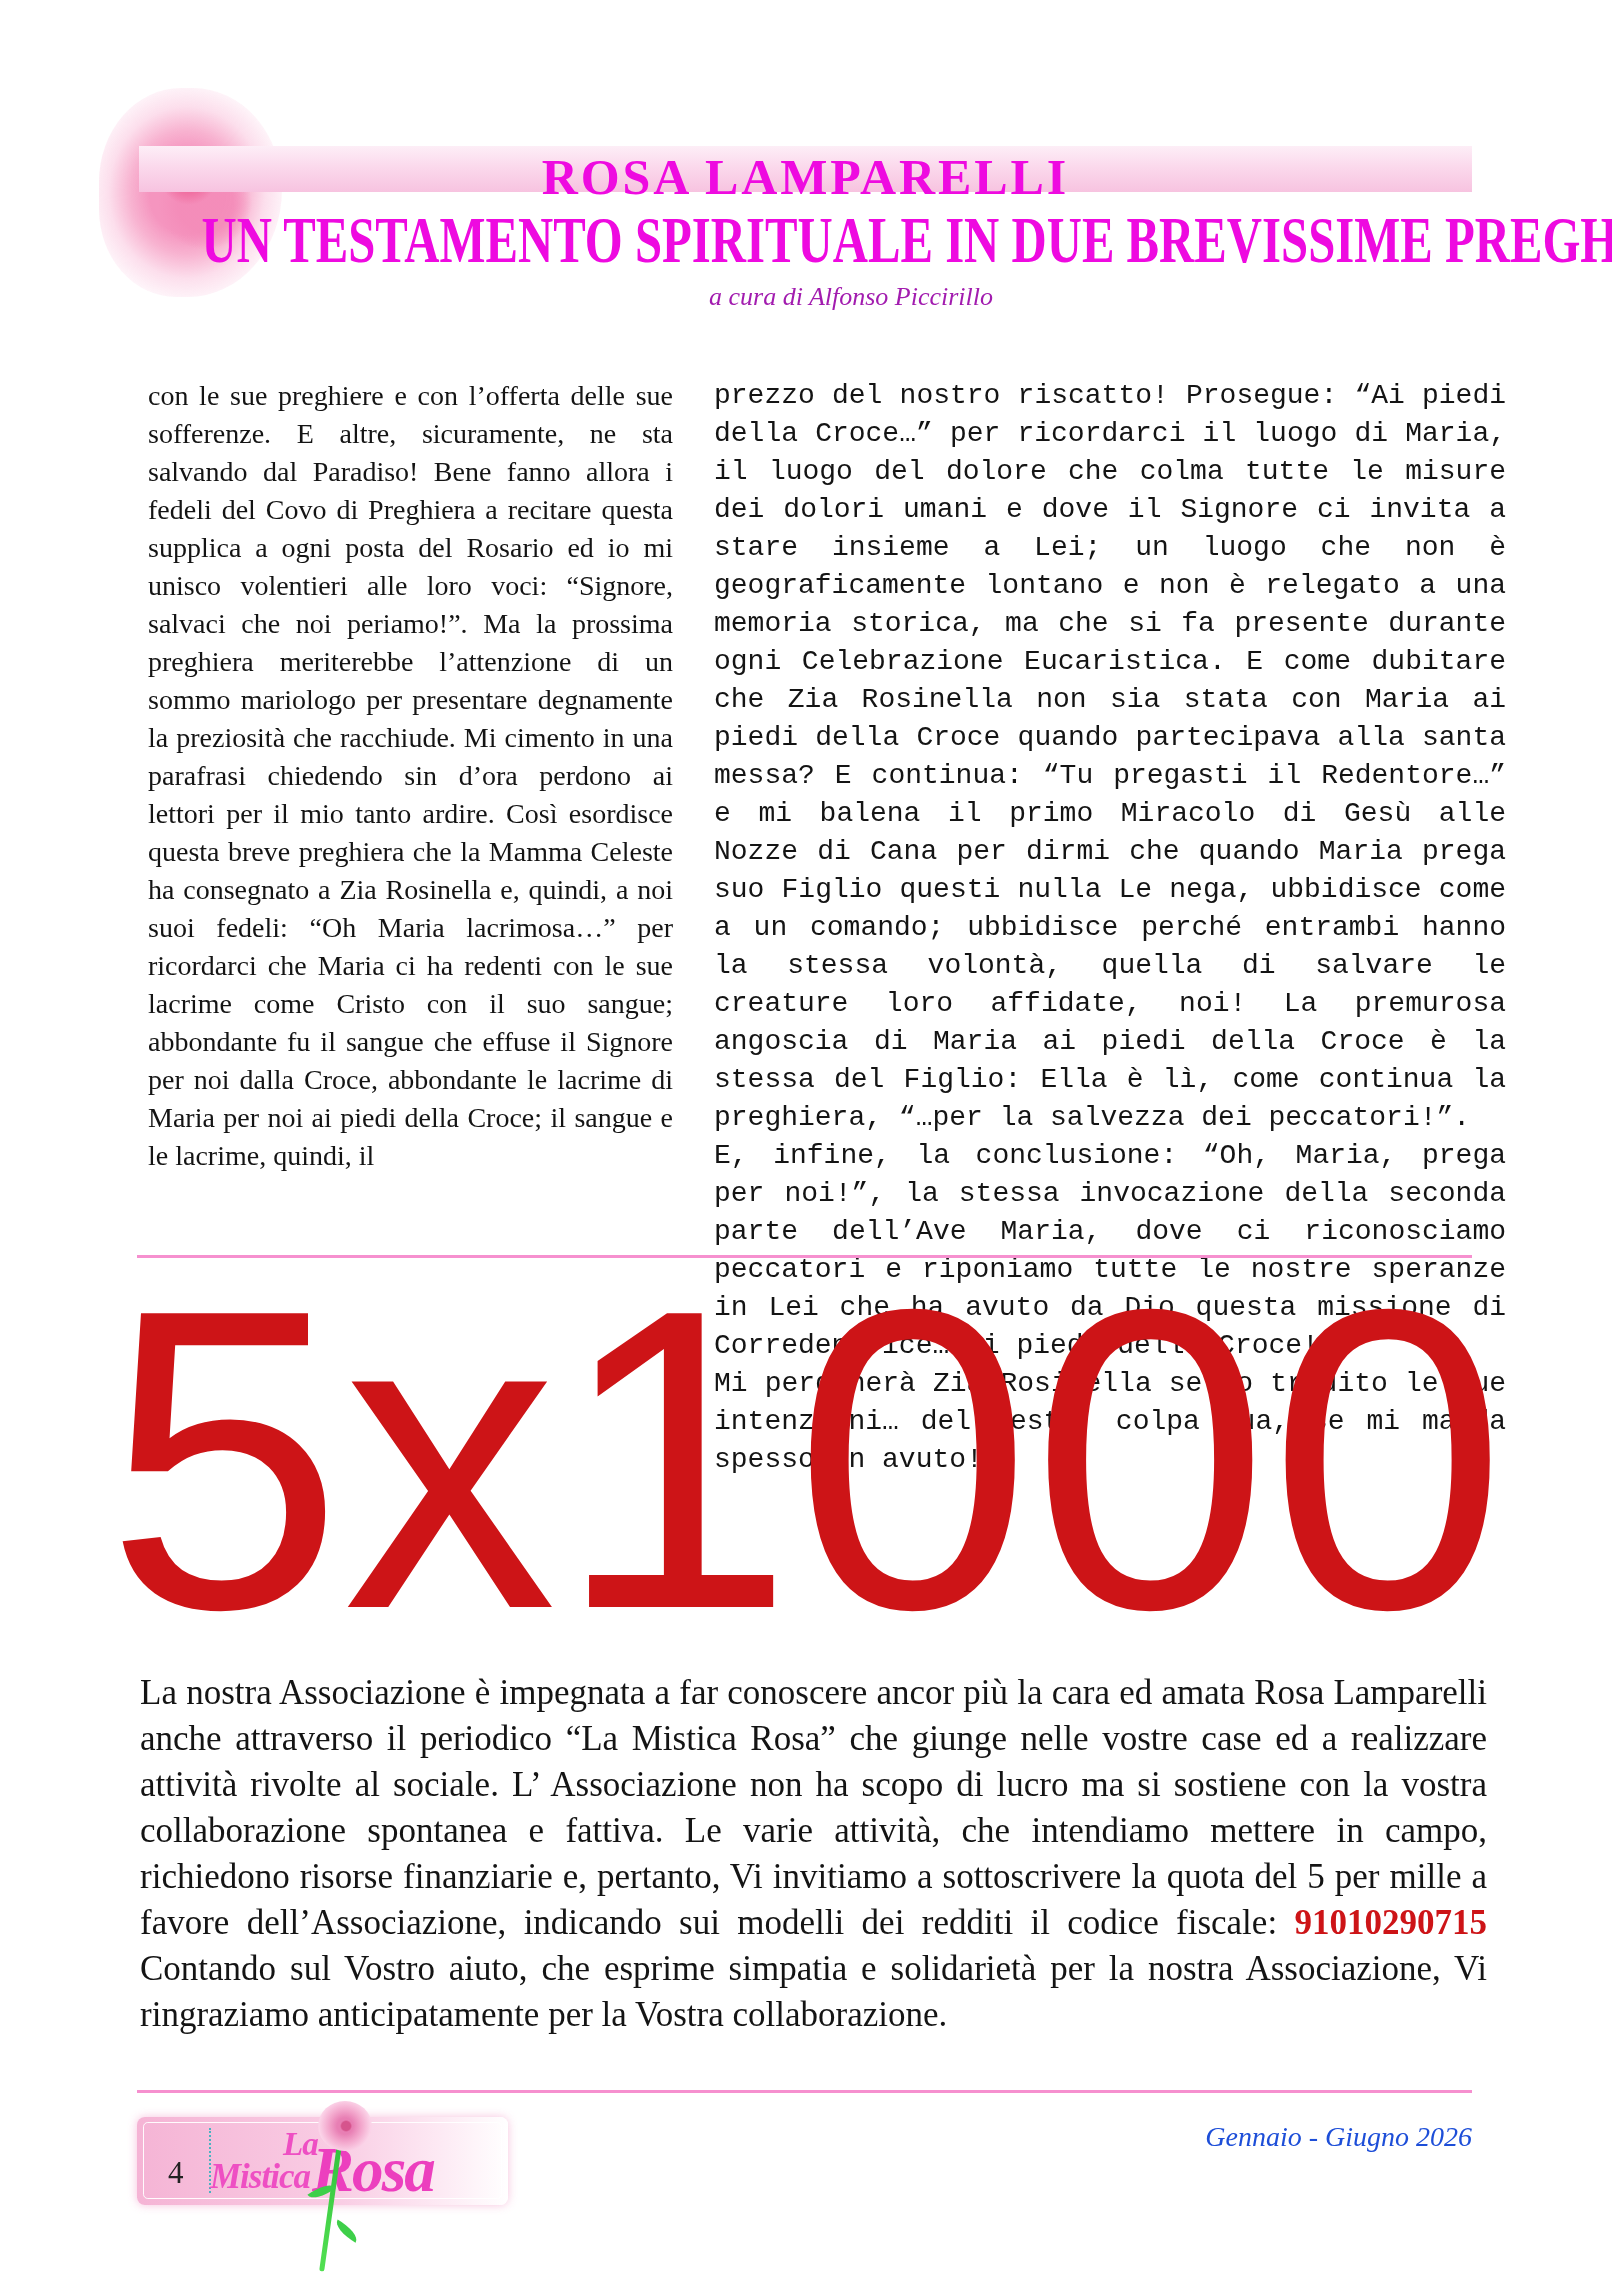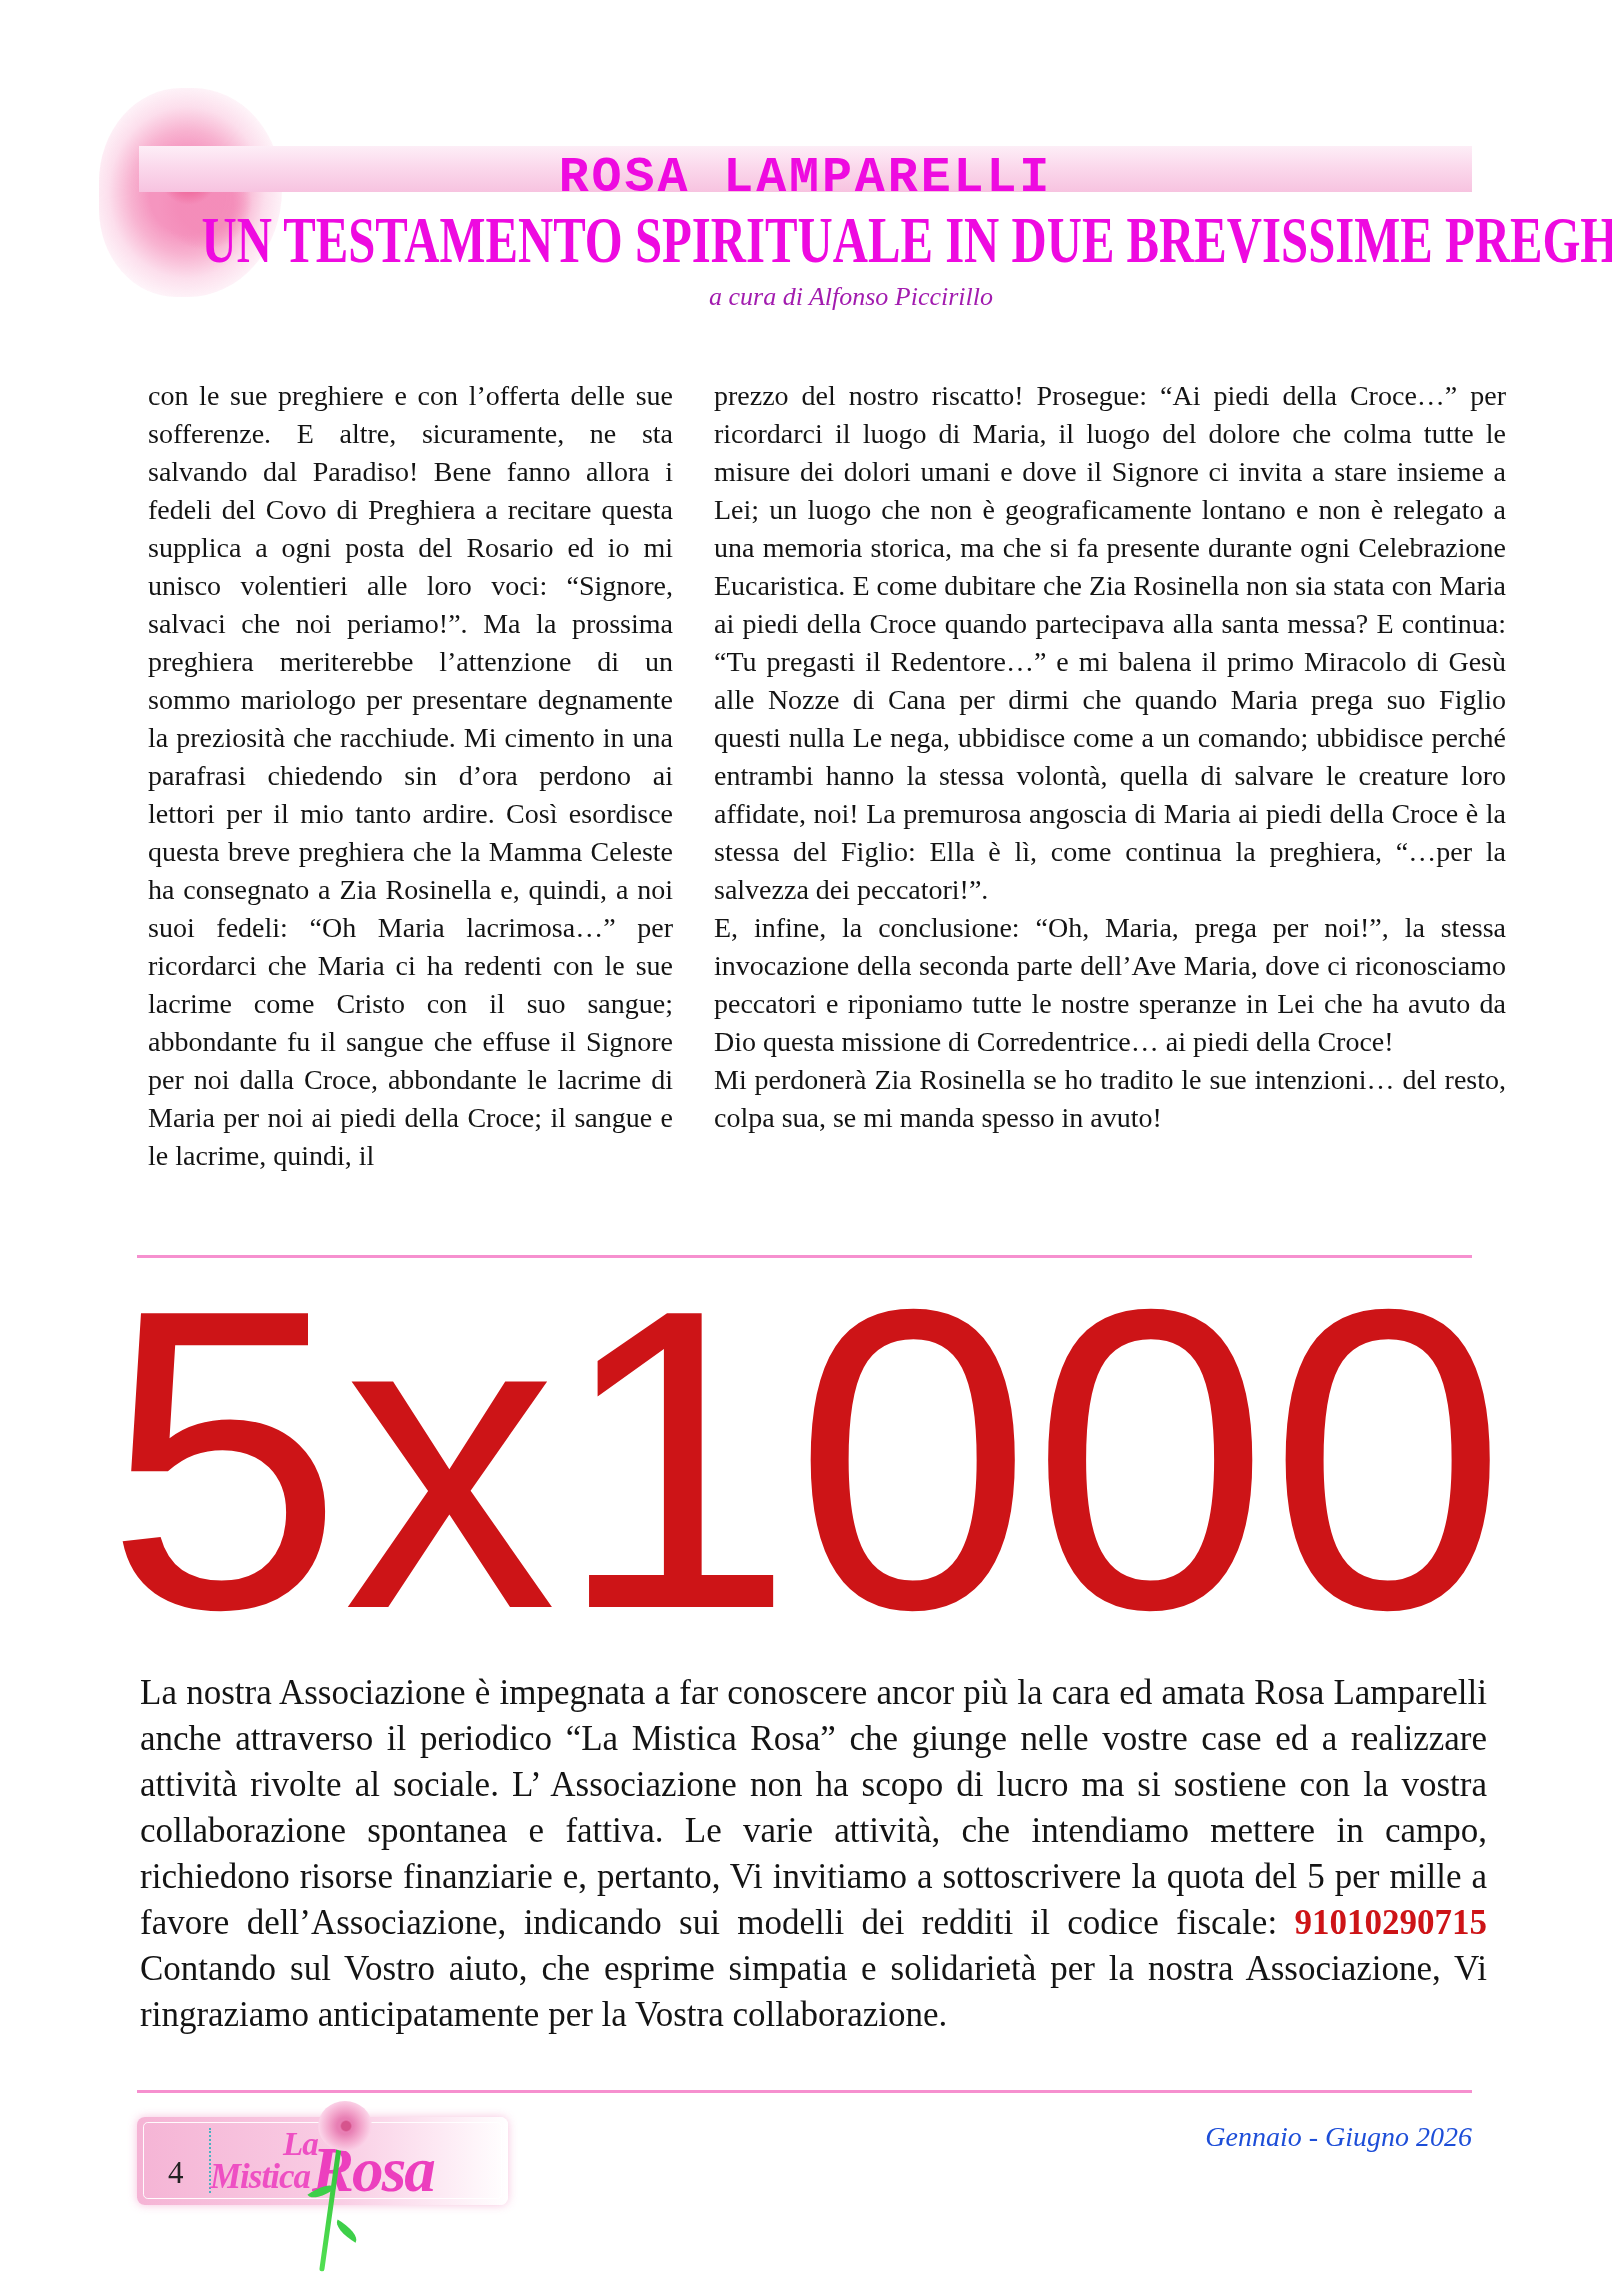--- a/index.html
+++ b/index.html
@@ -4,21 +4,20 @@
 <style>
   html,body{margin:0;padding:0;background:#ffffff;}
   .page{
     position:relative;width:1612px;height:2292px;background:#ffffff;
     overflow:hidden;font-family:"Liberation Serif",serif;color:#141414;
   }
   
   .banner{
     position:absolute;left:139px;top:146px;width:1333px;height:46px;
     background:linear-gradient(180deg,#fdeef7 0%,#fbd9ec 45%,#f7c3e0 100%);
-    font-family:Liberation Mono, monospace;
   }
   .title{
     margin:0;width:100%;height:63px;line-height:63px;text-align:center;
     font-size:50px;font-weight:bold;letter-spacing:2.9px;color:#ee0ae0;
   }
   .subtitle{
     position:absolute;left:0;top:210px;width:1612px;margin:0;text-align:center;
     font-size:65px;font-weight:bold;color:#ee0ae0;white-space:nowrap;
     transform:scaleX(0.75);transform-origin:50% 50%;line-height:60px;
   }
@@ -33,21 +32,21 @@
       radial-gradient(circle at 54% 45%, #b3274d 0 4%, rgba(179,39,77,0) 7%),
       radial-gradient(circle at 49% 42%, rgba(240,110,160,.95) 0 11%, rgba(240,110,160,0) 19%),
       radial-gradient(circle at 58% 55%, rgba(244,140,185,.9) 0 18%, rgba(244,140,185,0) 30%),
       radial-gradient(ellipse at 48% 50%, #f595bf 0 28%, rgba(246,160,197,.8) 42%,
         rgba(250,196,221,.55) 58%, rgba(253,228,241,.3) 74%, rgba(255,255,255,0) 86%);
   }
   
   .col{position:absolute;top:377px;font-size:28px;line-height:38px;text-align:justify;margin-left:8px;}
   .col-left{left:140px;width:525px;}
   .col-right{left:706px;width:792px;}
-  .col-right p{margin:0;text-align:justify;}
+  .col-right p{margin:0;text-align:justify;font-family:Liberation Mono, monospace;}
   
   .divider{position:absolute;left:137px;width:1335px;height:2.9px;background:#f690cf;}
   .divider-top{top:1255px;}
   .divider-footer{top:2090px;}
   
   .promo-headline{
     position:absolute;left:91px;top:1245px;width:1430px;text-align:center;
     font-family:"Liberation Sans",sans-serif;font-weight:normal;
     font-size:427px;line-height:1;color:#cd1417;letter-spacing:0;
   }

